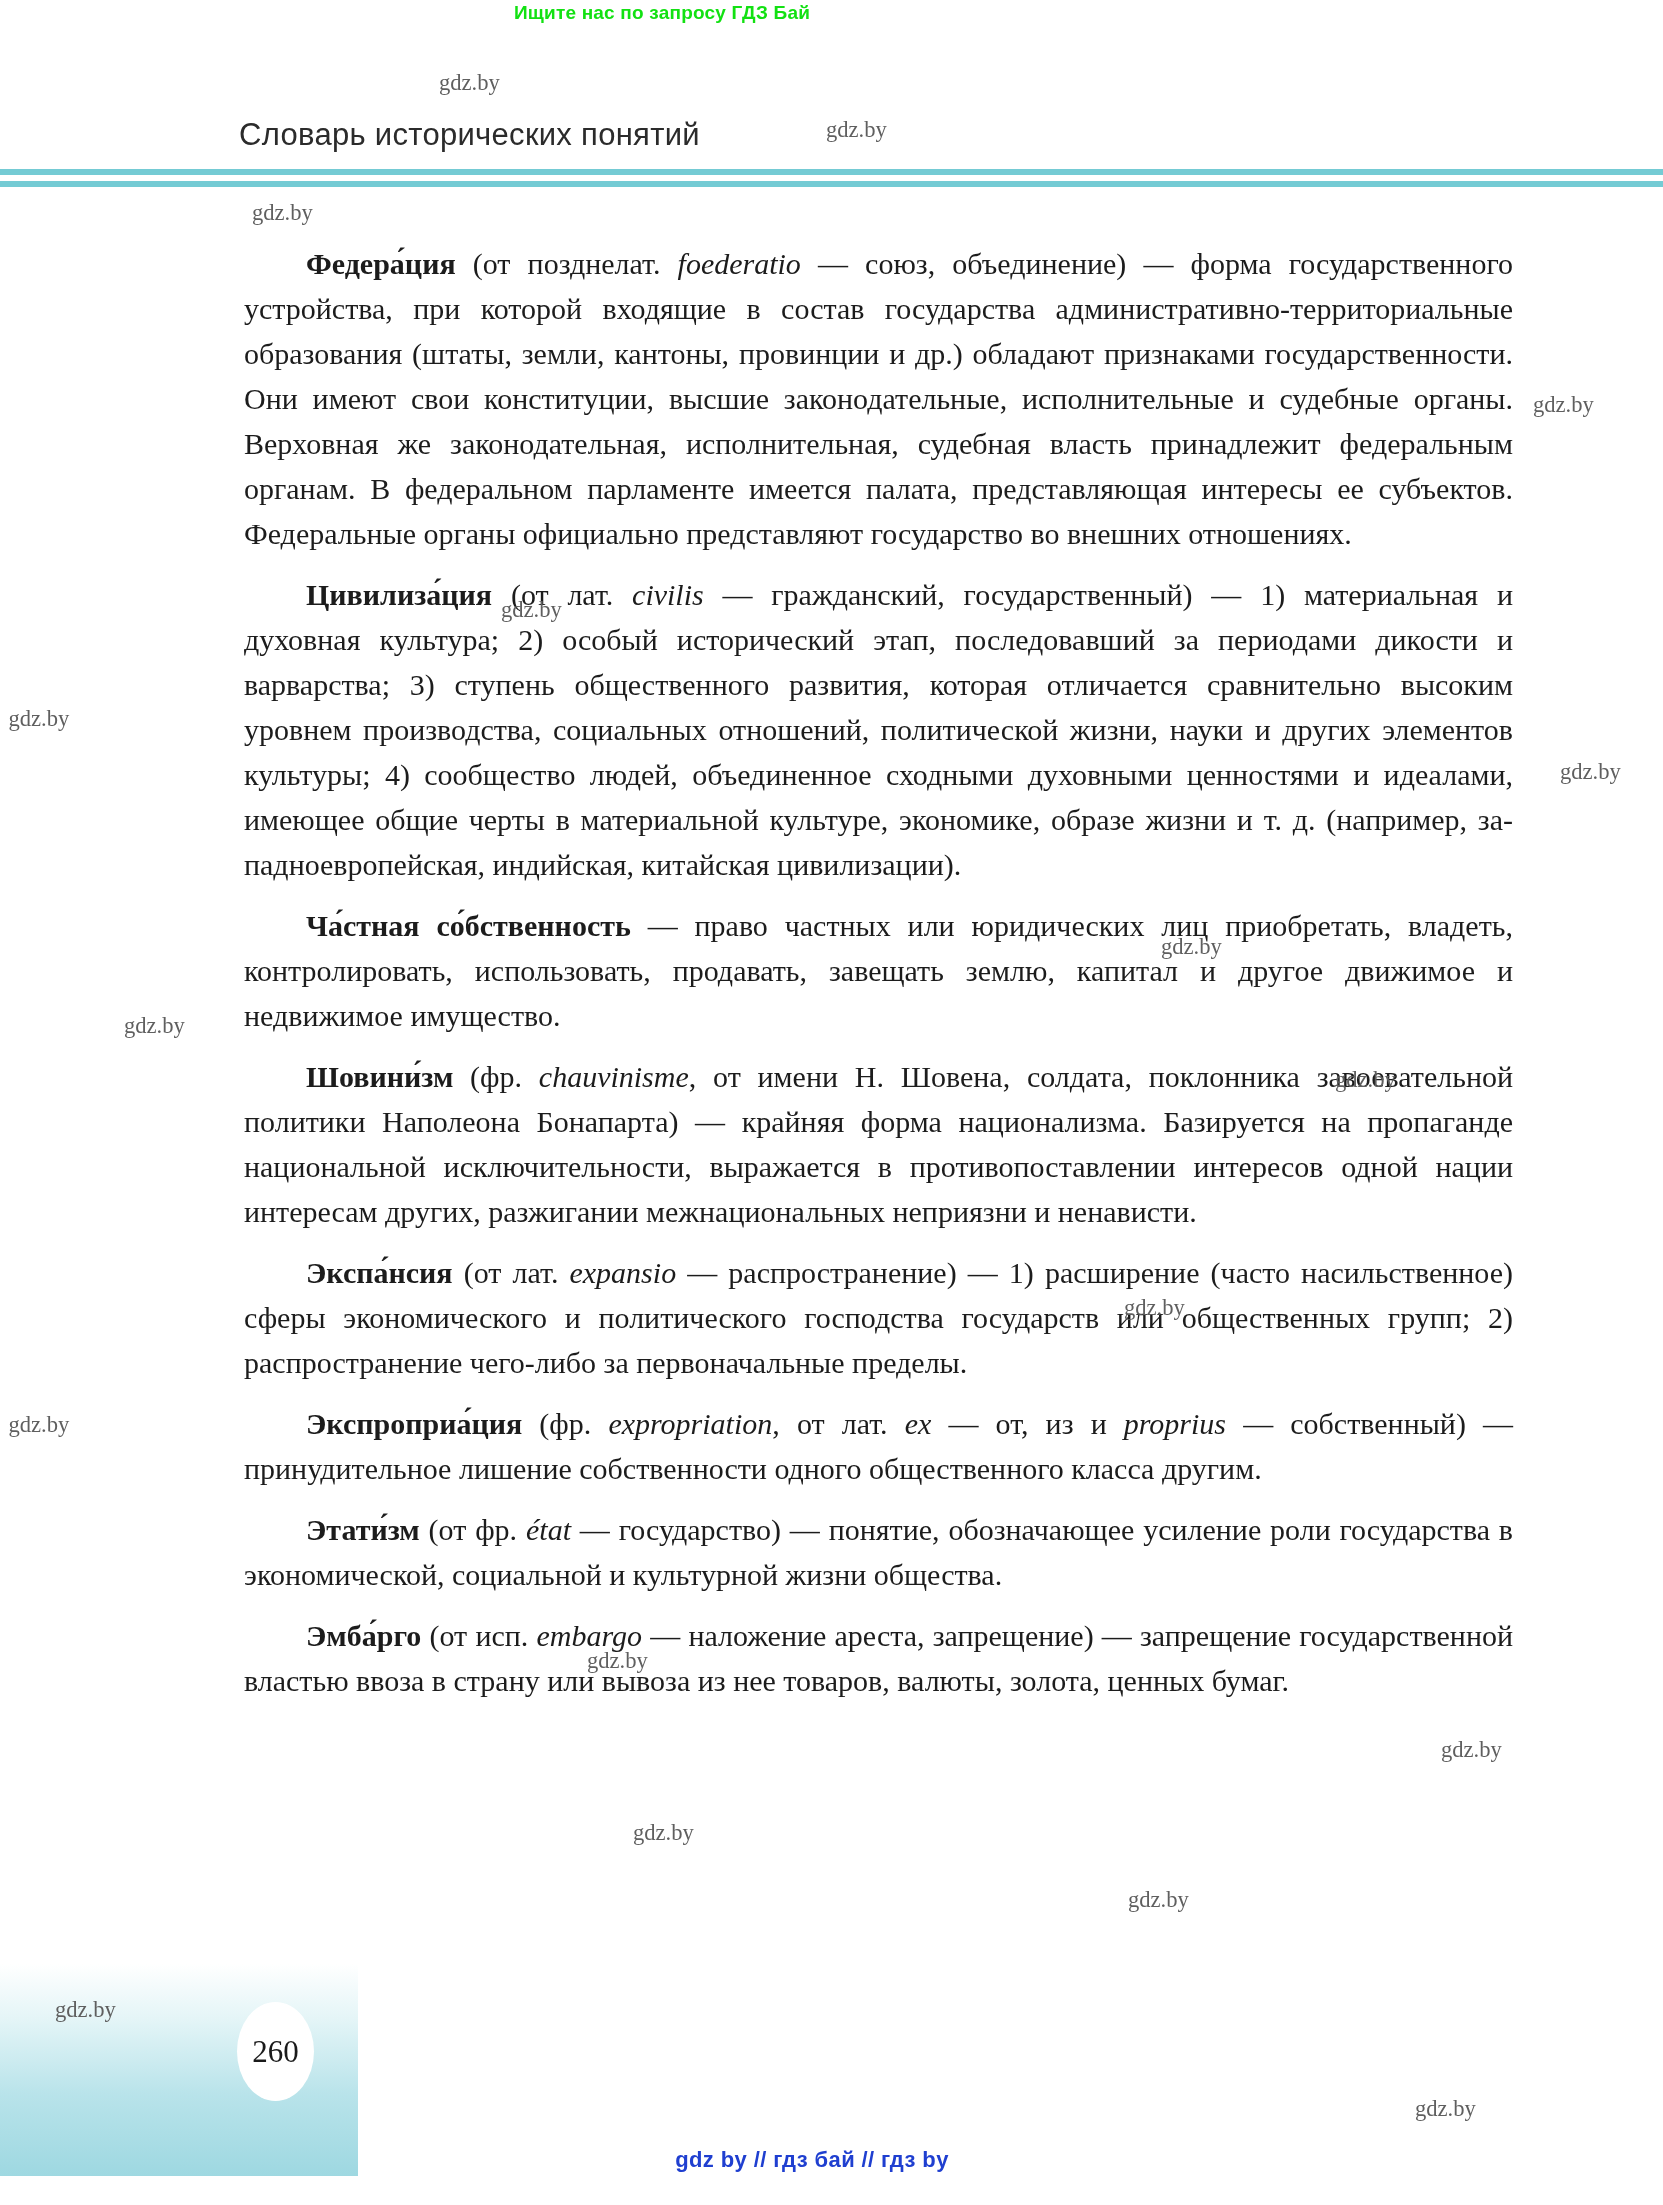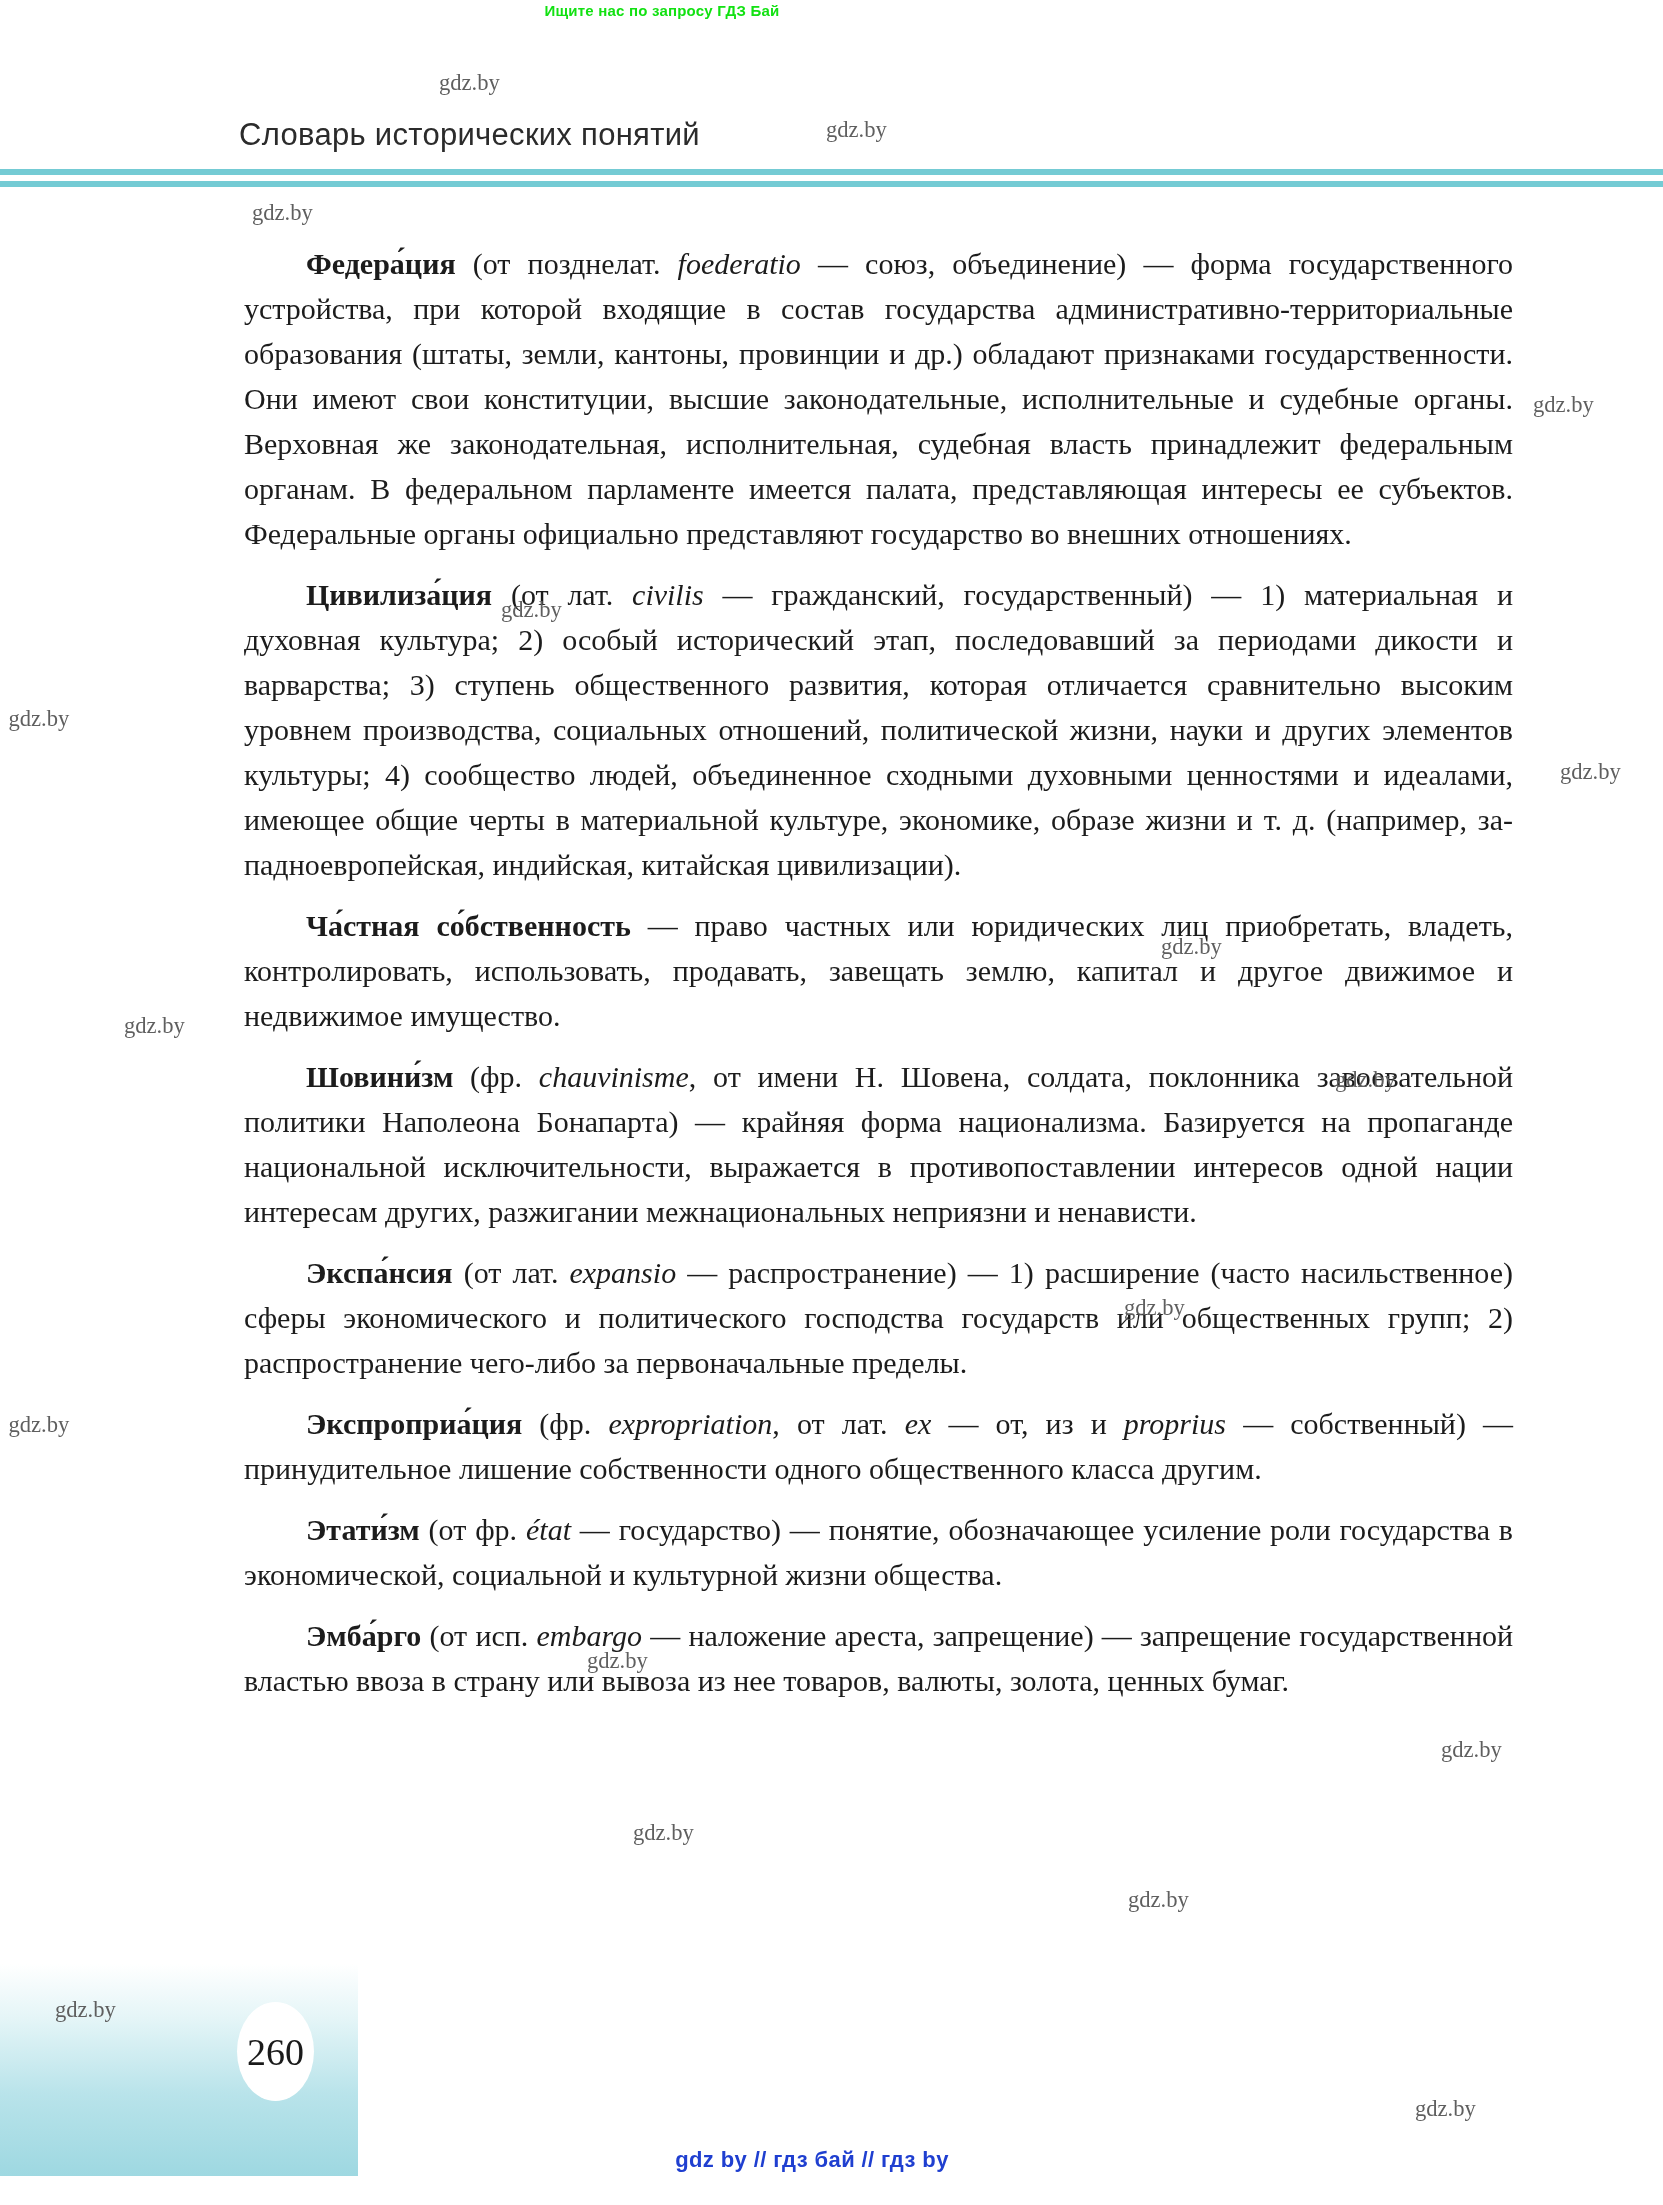--- a/index.html
+++ b/index.html
@@ -22,21 +22,21 @@
   }
 
   
   .promo-banner {
     position: absolute;
     top: 1.7px;
     left: 0;
     width: 1324px;
     text-align: center;
     font-family: "Liberation Sans", "DejaVu Sans", sans-serif;
-    font-size: 15px;
+    font-size: 19px;
     font-weight: 700;
     color: #12e112;
     letter-spacing: 0.2px;
     z-index: 40;
     white-space: nowrap;
   }
 
   
   .running-head {
     position: absolute;
@@ -138,21 +138,21 @@
   .folio-num {
     position: absolute;
     left: 237px;
     top: 2002px;
     width: 77px;
     height: 99px;
     display: flex;
     align-items: center;
     justify-content: center;
     font-family: "Liberation Serif", "DejaVu Serif", serif;
-    font-size: 38px;
+    font-size: 31px;
     color: #1a1a1a;
     z-index: 14;
   }
 
   
   .copyright {
     position: absolute;
     left: 394px;
     top: 2016px;
     font-family: "Liberation Sans", "DejaVu Sans", sans-serif;

